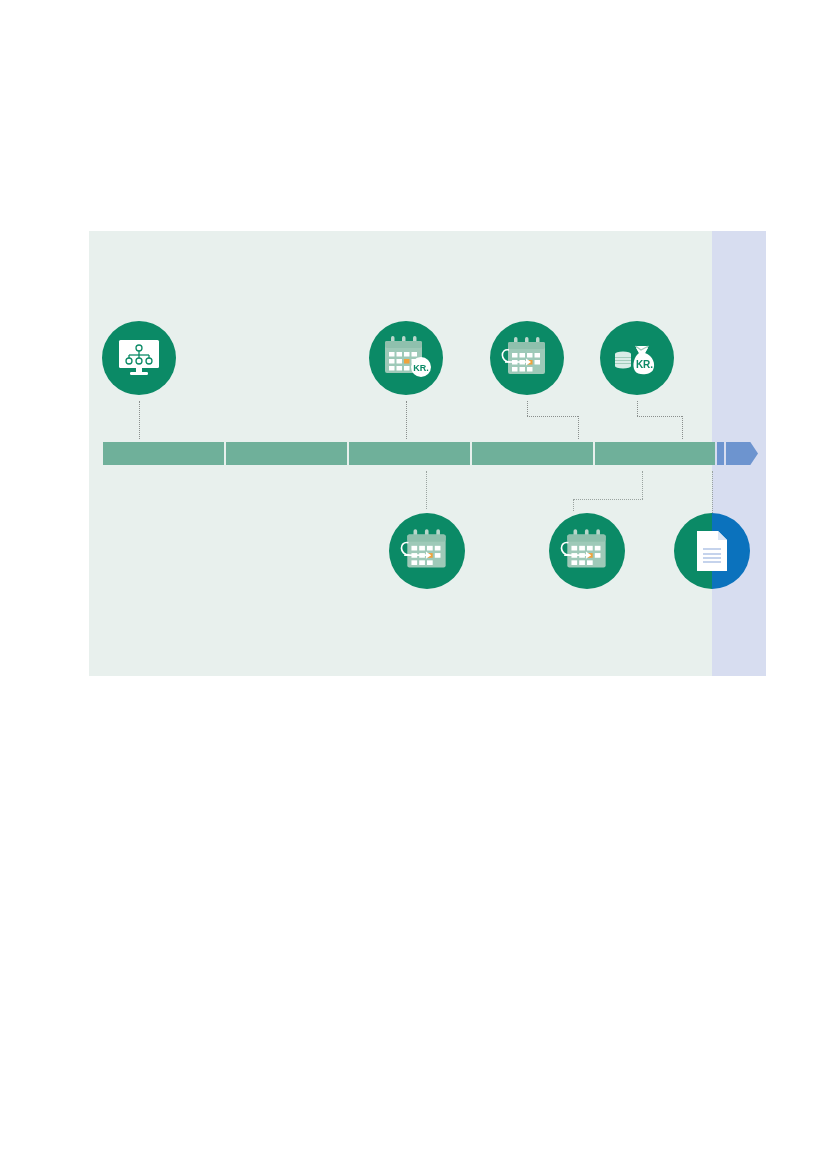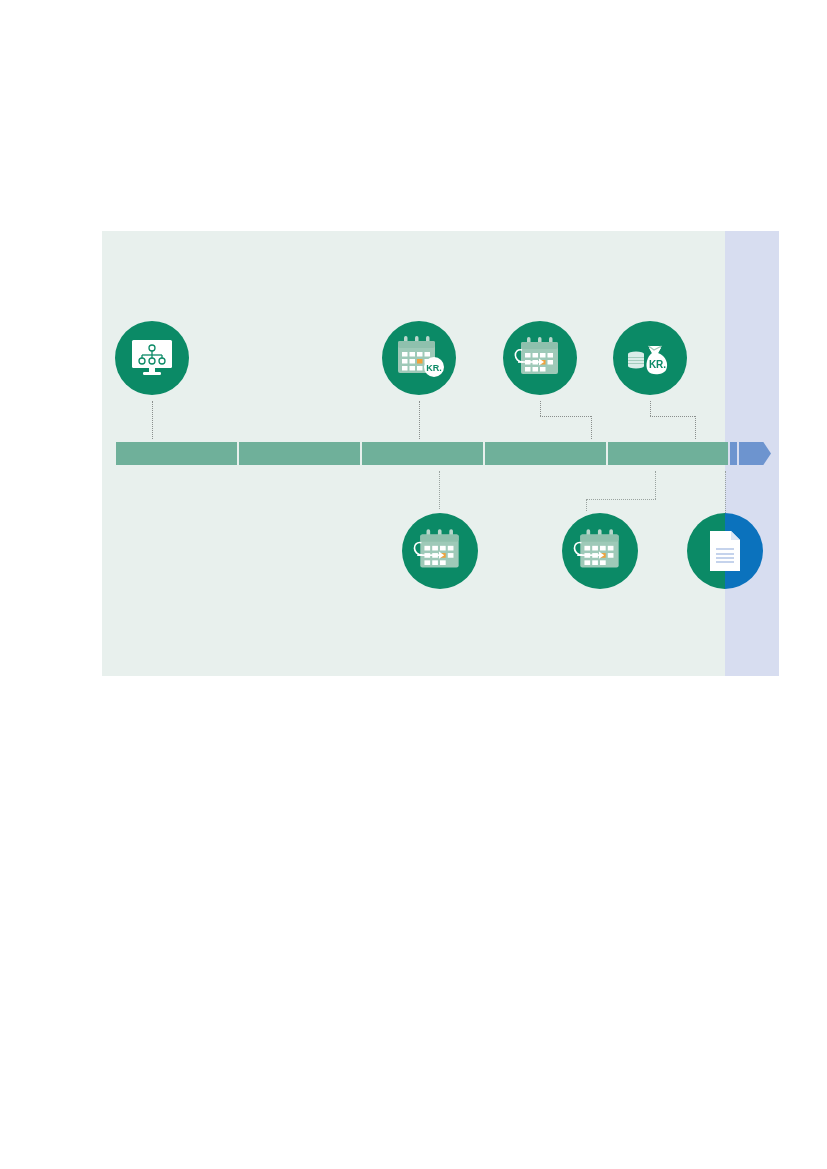--- a/index.html
+++ b/index.html
@@ -11,21 +11,21 @@
     width: 827px;
     height: 1169px;
     position: relative;
     font-family: "Liberation Sans", sans-serif;
     overflow: hidden;
   }
 
   
   #diagram {
     position: absolute;
-    left: 102px;
+    left: 89px;
     top: 231px;
     width: 677px;
     height: 364px;
   }
 
   .panel-green {
     position: absolute;
     left: 0;
     top: 0;
     width: 623px;

